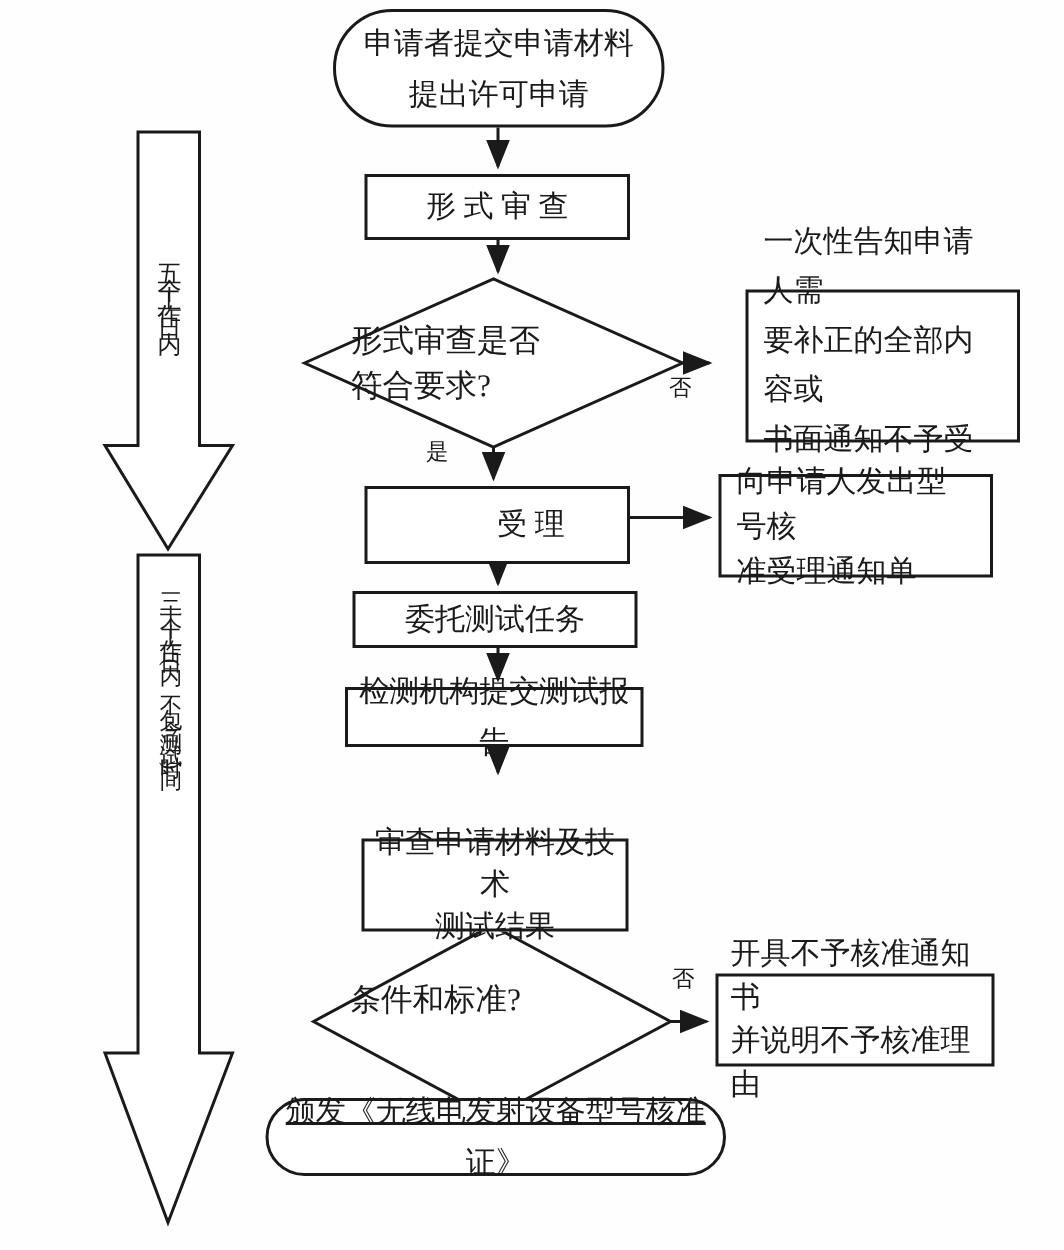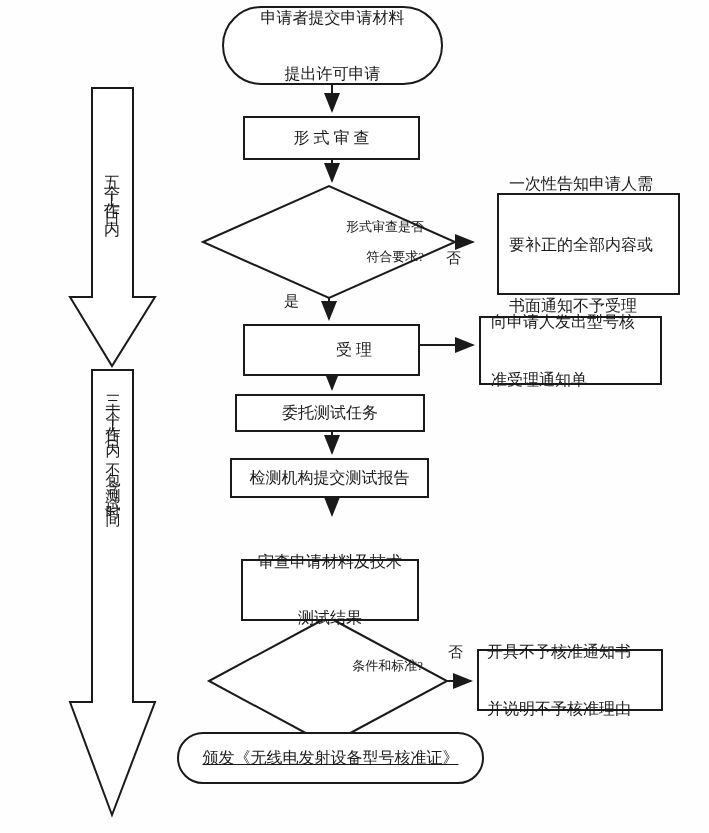--- a/index.html
+++ b/index.html
@@ -1,26 +1,26 @@
 <!DOCTYPE html>
 <html><head>
 <meta charset="utf-8">
 <style>
   html,body{margin:0;padding:0;background:#ffffff;}
   .canvas{position:relative;width:709px;height:833px;background:#fefefe;
           font-family:"Liberation Serif","DejaVu Serif",serif;color:#1a1a1a;overflow:hidden;}
   svg.layer{position:absolute;left:0;top:0;width:709px;height:833px;}
   .node{position:absolute;box-sizing:border-box;border:2px solid #1a1a1a;background:#ffffff;
         display:flex;flex-direction:column;align-items:center;justify-content:center;
-        text-align:center;font-size:16px;line-height:1.7;gap:28px;}
+        text-align:center;font-size:20px;line-height:1.7;}
   .stadium{border-radius:40px;}
   .stadium-end{border-radius:27px;}
   .side-note{align-items:flex-start;text-align:left;padding:0 10px;}
-  .diamond-label{position:absolute;background:transparent;text-align:right;
-                 font-size:13px;line-height:30px;}
+  .diamond-label{position:absolute;background:transparent;text-align:left;
+                 font-size:21px;line-height:30px;}
   .branch-label{position:absolute;font-size:15px;background:transparent;}
   .vtext{position:absolute;writing-mode:vertical-rl;text-orientation:mixed;
          font-size:16px;line-height:17px;letter-spacing:8px;background:transparent;}
 </style>
 </head>
 <body>
 
 <div class="canvas">
 
   <svg class="layer" viewBox="0 0 709 833">

